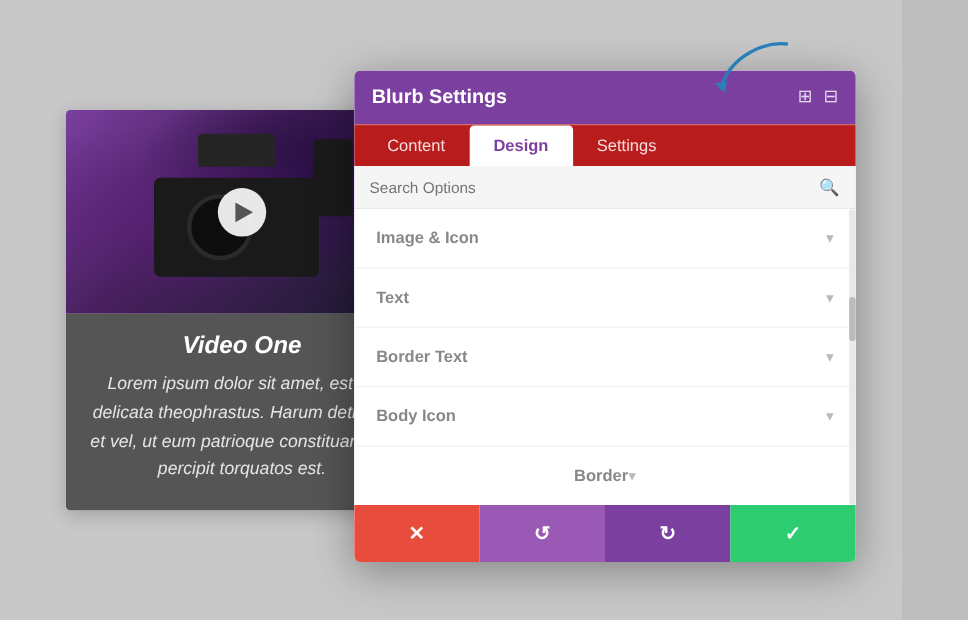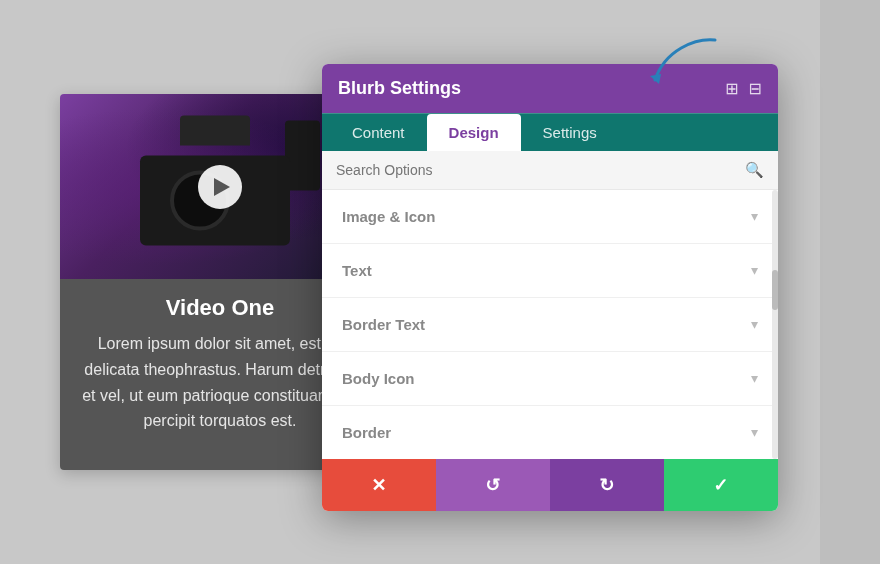--- a/index.html
+++ b/index.html
@@ -120,22 +120,23 @@
       width: 0;
       height: 0;
       border-top: 9px solid transparent;
       border-bottom: 9px solid transparent;
       border-left: 16px solid #555;
       margin-left: 3px;
     }
 
     .video-info {
       background: #555;
-      padding: 16px 20px 36px;
+      padding: 16px 20px 24px;
       text-align: center;
+      font-style: italic;
     }
 
     .video-title {
       color: #fff;
       font-size: 22px;
       font-weight: 700;
       margin-bottom: 10px;
     }
 
     .video-desc {
@@ -206,21 +207,21 @@
     }
 
     .header-icon {
       color: rgba(255,255,255,0.8);
       font-size: 16px;
       cursor: pointer;
     }
 
     
     .modal-tabs {
-      background: #0f766e;
+      background: #b91c1c;
       display: flex;
       padding: 0 8px 0;
       border-top: 1px solid rgba(255,255,255,0.2);
     }
 
     .tab {
       padding: 10px 22px;
       color: rgba(255,255,255,0.85);
       font-size: 15px;
       cursor: pointer;
@@ -390,21 +391,21 @@
       <div class="accordion-item">
         <span class="accordion-label">Border Text</span>
         <span class="accordion-arrow">▾</span>
       </div>
 
       <div class="accordion-item">
         <span class="accordion-label">Body Icon</span>
         <span class="accordion-arrow">▾</span>
       </div>
 
-      <div class="accordion-item" style="border-bottom:none;">
+      <div class="accordion-item" style="border-bottom:none;justify-content:center;">
         <span class="accordion-label">Border</span>
         <span class="accordion-arrow">▾</span>
       </div>
 
       <div class="scroll-track">
         <div class="scroll-thumb"></div>
       </div>
     </div>
 
     <div class="modal-footer">

